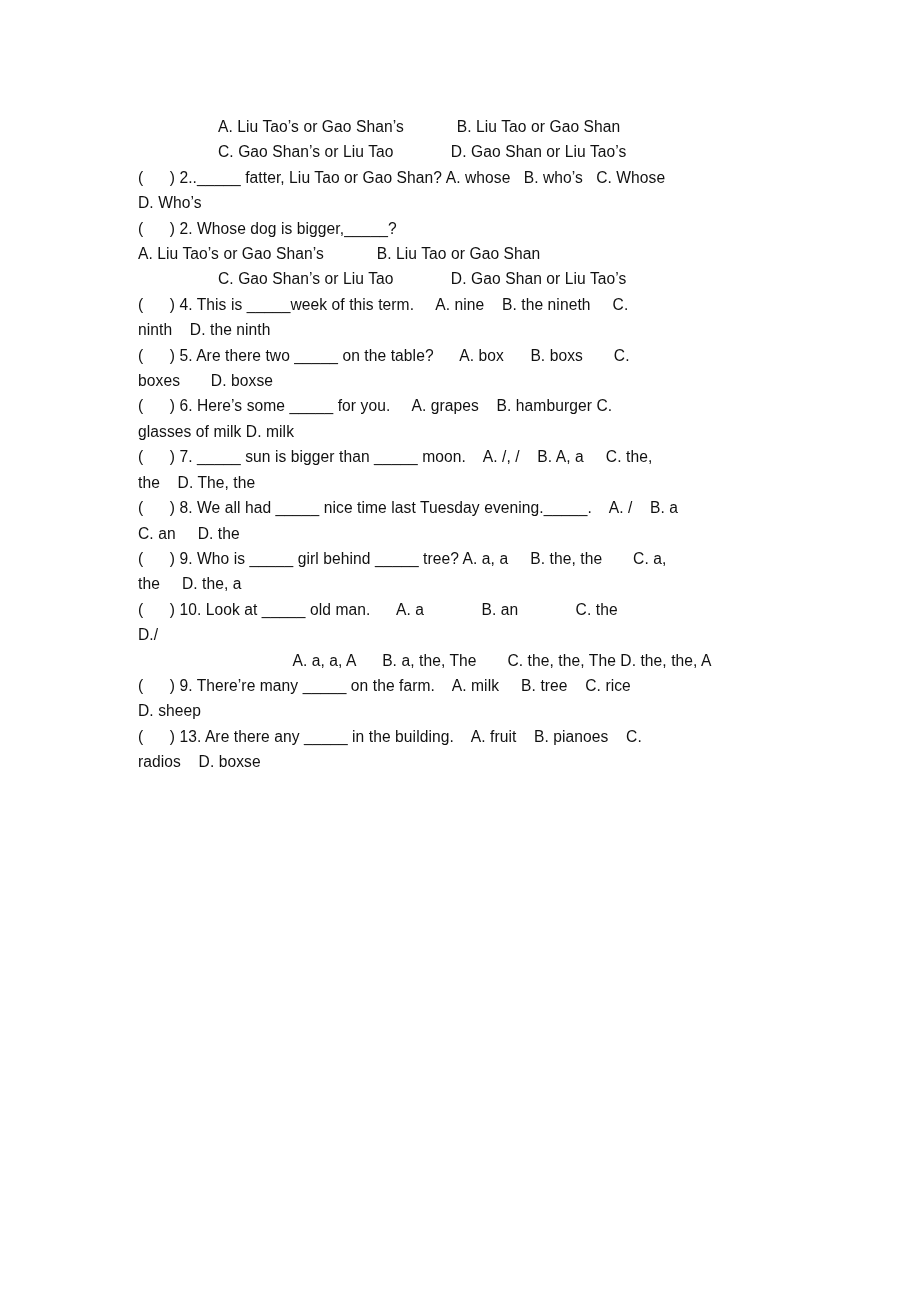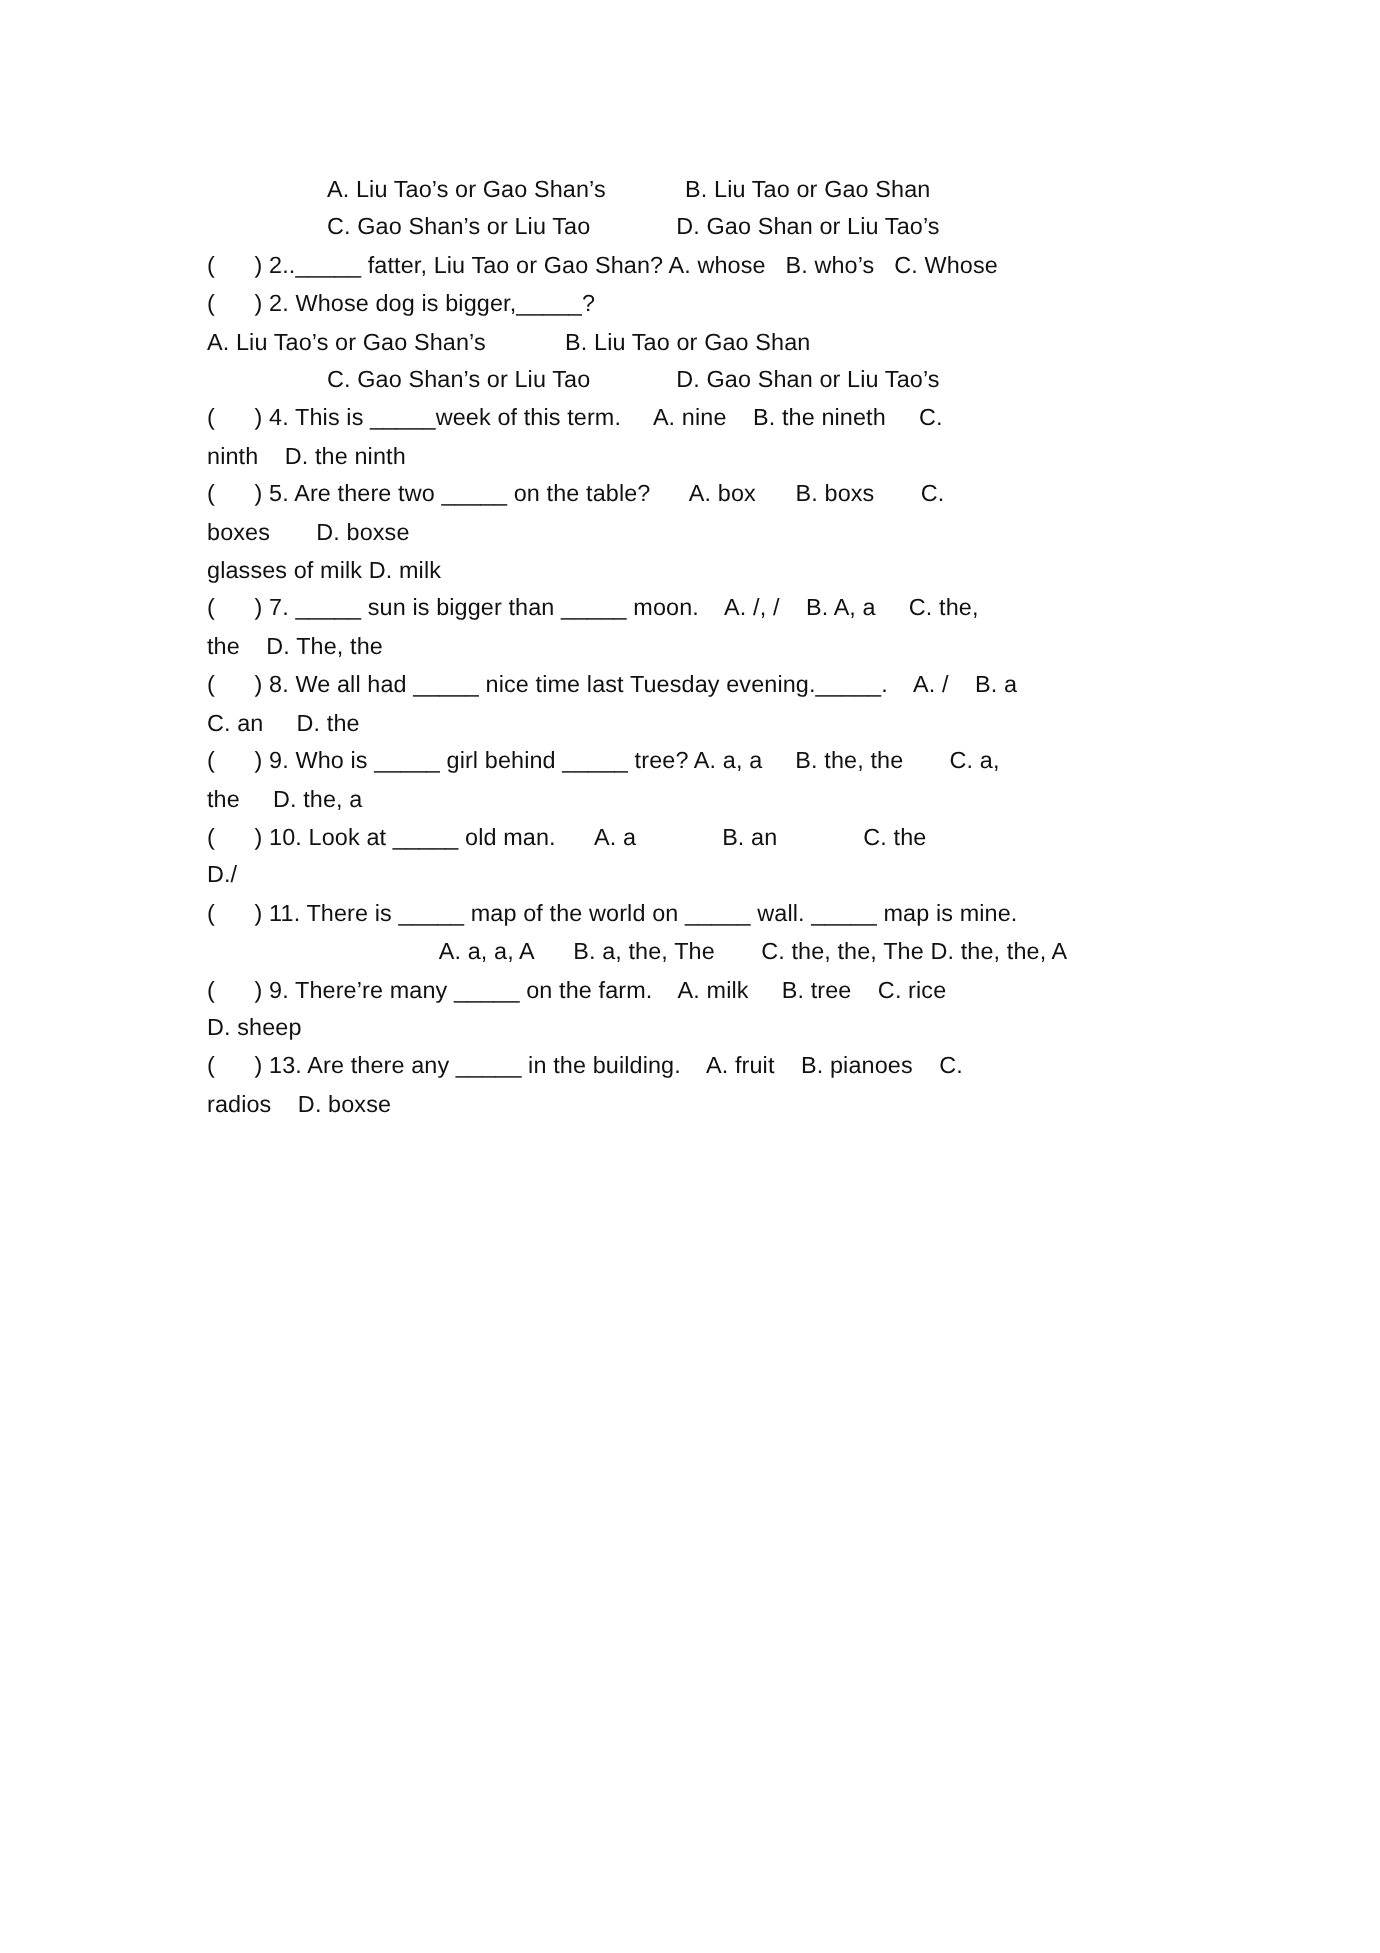--- a/index.html
+++ b/index.html
@@ -49,37 +49,38 @@
 </style>
 </head>
 <body>
 
 <div class="page">
   <div class="doc-body">
 
     <div class="line indent">A. Liu Tao’s or Gao Shan’s            B. Liu Tao or Gao Shan</div>
     <div class="line indent">C. Gao Shan’s or Liu Tao             D. Gao Shan or Liu Tao’s</div>
     <div class="line">(      ) 2.._____ fatter, Liu Tao or Gao Shan? A. whose   B. who’s   C. Whose</div>
+    <div class="line">D. Who’s</div>
     <div class="line">(      ) 2. Whose dog is bigger,_____?</div>
     <div class="line">A. Liu Tao’s or Gao Shan’s            B. Liu Tao or Gao Shan</div>
     <div class="line indent">C. Gao Shan’s or Liu Tao             D. Gao Shan or Liu Tao’s</div>
     <div class="line">(      ) 4. This is _____week of this term.     A. nine    B. the nineth     C.</div>
     <div class="line">ninth    D. the ninth</div>
     <div class="line">(      ) 5. Are there two _____ on the table?      A. box      B. boxs       C.</div>
     <div class="line">boxes       D. boxse</div>
+    <div class="line">(      ) 6. Here’s some _____ for you.     A. grapes    B. hamburger C.</div>
     <div class="line">glasses of milk D. milk</div>
     <div class="line">(      ) 7. _____ sun is bigger than _____ moon.    A. /, /    B. A, a     C. the,</div>
     <div class="line">the    D. The, the</div>
     <div class="line">(      ) 8. We all had _____ nice time last Tuesday evening._____.    A. /    B. a</div>
     <div class="line">C. an     D. the</div>
     <div class="line">(      ) 9. Who is _____ girl behind _____ tree? A. a, a     B. the, the       C. a,</div>
     <div class="line">the     D. the, a</div>
     <div class="line">(      ) 10. Look at _____ old man.      A. a             B. an             C. the</div>
     <div class="line">D./</div>
-    <div class="line">(      ) 11. There is _____ map of the world on _____ wall. _____ map is mine.</div>
     <div class="line indent-sm">A. a, a, A      B. a, the, The       C. the, the, The D. the, the, A</div>
     <div class="line">(      ) 9. There’re many _____ on the farm.    A. milk     B. tree    C. rice</div>
     <div class="line">D. sheep</div>
     <div class="line">(      ) 13. Are there any _____ in the building.    A. fruit    B. pianoes    C.</div>
     <div class="line">radios    D. boxse</div>
 
   </div>
 </div>
 
 </body></html>

